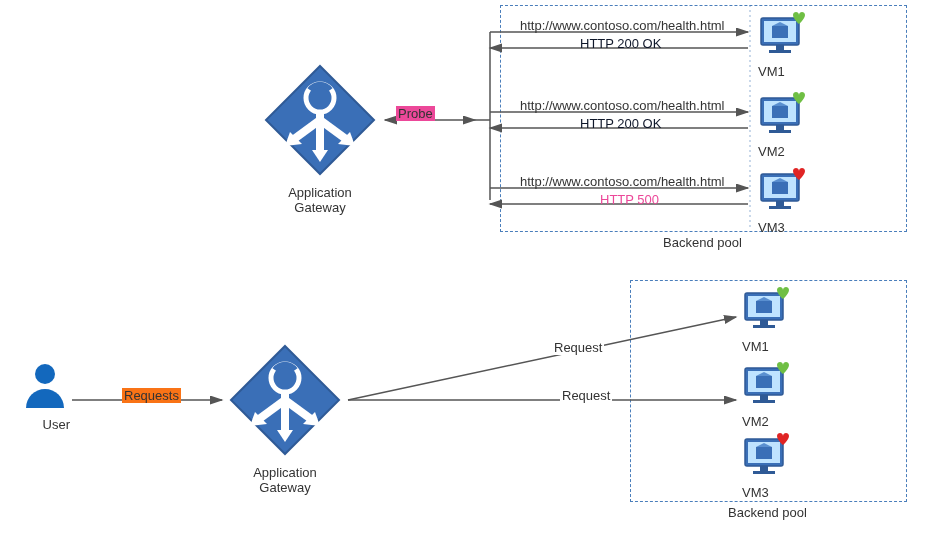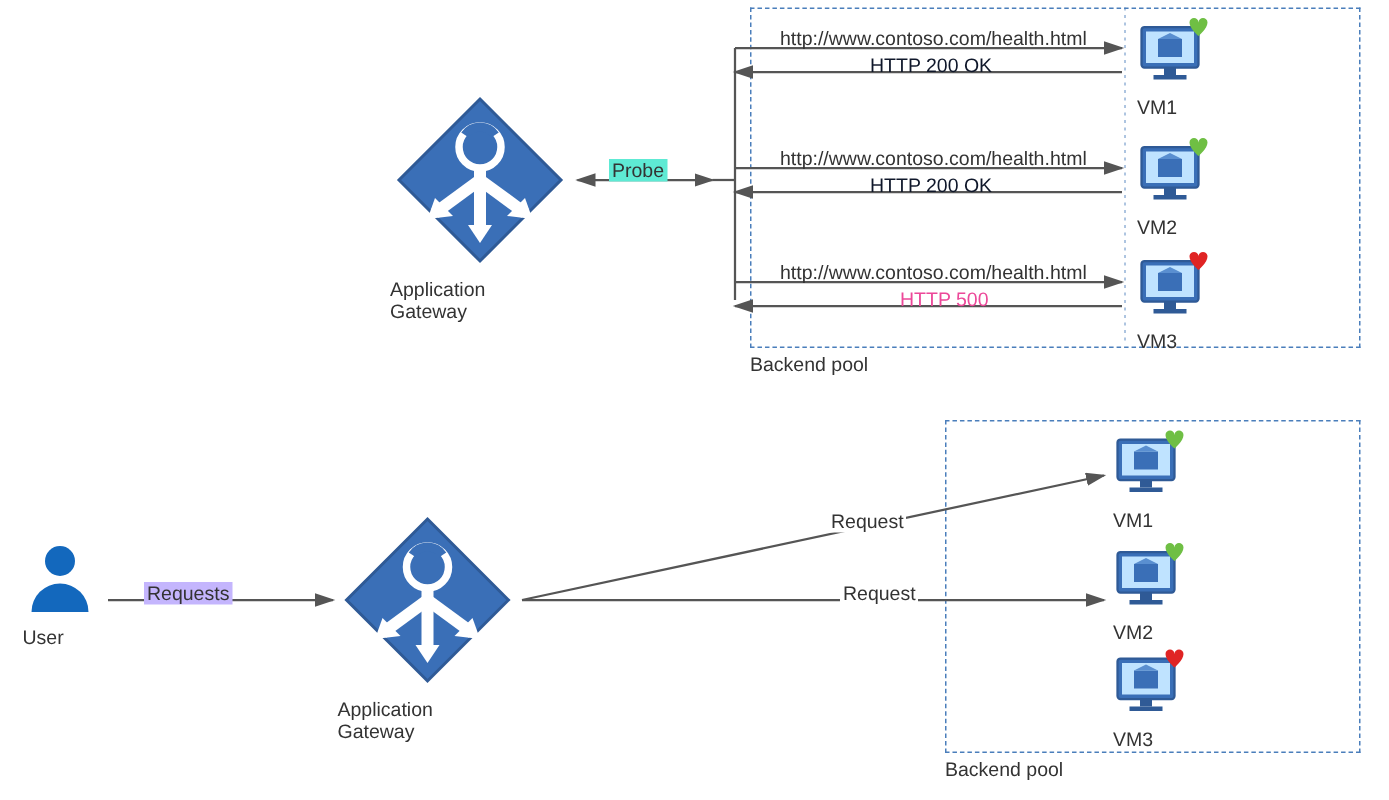--- a/index.html
+++ b/index.html
@@ -1,21 +1,21 @@
 <!DOCTYPE html>
 <html><head>
 <meta charset="utf-8">
 <style>
 body{margin:0;font-family:"Segoe UI",Arial,sans-serif;font-size:13px;color:#333;background:#fff}
 .stage{position:relative;width:926px;height:533px}
 .abs{position:absolute}
 .label{white-space:nowrap}
 .ok{color:#0f172a}
 .err{color:#ec4899}
-.caption{text-align:left;color:#333}
+.caption{text-align:center;color:#333}
 .pool-box{border:1px dashed #4a7ebb;background:transparent}
 .gateway{width:120px;height:120px}
 .vm-group{width:50px;}
 .vm-label{margin-top:4px;font-size:13px}
 svg{overflow:visible}
 </style>
 </head>
 <body>
 <div class="stage">
 
@@ -58,21 +58,21 @@
 
   <line x1="490" y1="112" x2="748" y2="112" stroke="#555" stroke-width="1.5" marker-end="url(#ah)"></line>
   <line x1="748" y1="128" x2="490" y2="128" stroke="#555" stroke-width="1.5" marker-end="url(#ah)"></line>
 
   <line x1="490" y1="188" x2="748" y2="188" stroke="#555" stroke-width="1.5" marker-end="url(#ah)"></line>
   <line x1="748" y1="204" x2="490" y2="204" stroke="#555" stroke-width="1.5" marker-end="url(#ah)"></line>
 
   <line x1="750" y1="5" x2="750" y2="230" stroke="#4a7ebb" stroke-width="0.6" stroke-dasharray="2 3"></line>
 </svg>
 
-<div class="abs label" style="left:406px;top:106px;background:#5eead4;padding:0 2px">Probe</div>
+<div class="abs label" style="left:396px;top:106px;background:#ec4899;padding:0 2px">Probe</div>
 <div class="abs label" style="left:520px;top:18px">http://www.contoso.com/health.html</div>
 <div class="abs label ok" style="left:580px;top:36px">HTTP 200 OK</div>
 <div class="abs label" style="left:520px;top:98px">http://www.contoso.com/health.html</div>
 <div class="abs label ok" style="left:580px;top:116px">HTTP 200 OK</div>
 <div class="abs label" style="left:520px;top:174px">http://www.contoso.com/health.html</div>
 <div class="abs label err" style="left:600px;top:192px">HTTP 500</div>
 
 <div class="abs vm-group" style="left:758px;top:15px"><svg width="50" height="42" viewBox="0 0 50 42">
     <rect x="3" y="3" width="38" height="27" rx="2" fill="#3a6fb7" stroke="#2f5a96" stroke-width="1.5"></rect>
     <rect x="6" y="6" width="32" height="21" fill="#bfe3ff"></rect>
@@ -94,21 +94,21 @@
 <div class="abs vm-group" style="left:758px;top:171px"><svg width="50" height="42" viewBox="0 0 50 42">
     <rect x="3" y="3" width="38" height="27" rx="2" fill="#3a6fb7" stroke="#2f5a96" stroke-width="1.5"></rect>
     <rect x="6" y="6" width="32" height="21" fill="#bfe3ff"></rect>
     <rect x="18" y="30" width="8" height="5" fill="#2f5a96"></rect>
     <rect x="11" y="35" width="22" height="3" fill="#2f5a96"></rect>
     <rect x="14" y="11" width="16" height="12" fill="#3a6fb7"></rect>
     <polygon points="14,11 22,7 30,11" fill="#5a8fd0"></polygon>
     <path d="M40 4 C40 0 46 0 46 4 C46 0 52 0 52 4 C52 8 46 13 46 13 C46 13 40 8 40 4 Z" transform="translate(-5,-4)" fill="#e02424"></path>
   </svg><div class="vm-label">VM3</div></div>
 
-<div class="abs" style="left:15px;top:360px;width:55px;text-align:left">
+<div class="abs" style="left:15px;top:360px;width:55px;text-align:right">
 <svg width="50" height="50" viewBox="0 0 50 50">
   <circle cx="25" cy="14" r="10" fill="#1368bd"></circle>
   <path d="M6 48 A19 19 0 0 1 44 48 Z" fill="#1368bd"></path>
 </svg>
 <div class="vm-label">User</div>
 </div>
 
 <div class="abs gateway" style="left:225px;top:340px">
 <svg width="120" height="120" viewBox="0 0 120 120">
   <polygon points="60,6 114,60 60,114 6,60" fill="#3a6fb7" stroke="#2f5a96" stroke-width="2"></polygon>
@@ -135,21 +135,21 @@
     </marker>
   </defs>
 
   <line x1="72" y1="120" x2="222" y2="120" stroke="#555" stroke-width="1.5" marker-end="url(#ah2)"></line>
 
   <line x1="348" y1="120" x2="736" y2="37" stroke="#555" stroke-width="1.5" marker-end="url(#ah2)"></line>
 
   <line x1="348" y1="120" x2="736" y2="120" stroke="#555" stroke-width="1.5" marker-end="url(#ah2)"></line>
 </svg>
 
-<div class="abs label" style="left:96px;top:388px;background:#c4b5fd;padding:0 2px">Requests</div>
+<div class="abs label" style="left:122px;top:388px;background:#f97316;padding:0 2px">Requests</div>
 <div class="abs label" style="left:552px;top:340px;background:#fff;padding:0 2px">Request</div>
 <div class="abs label" style="left:560px;top:388px;background:#fff;padding:0 2px">Request</div>
 
 <div class="abs vm-group" style="left:742px;top:290px"><svg width="50" height="42" viewBox="0 0 50 42">
     <rect x="3" y="3" width="38" height="27" rx="2" fill="#3a6fb7" stroke="#2f5a96" stroke-width="1.5"></rect>
     <rect x="6" y="6" width="32" height="21" fill="#bfe3ff"></rect>
     <rect x="18" y="30" width="8" height="5" fill="#2f5a96"></rect>
     <rect x="11" y="35" width="22" height="3" fill="#2f5a96"></rect>
     <rect x="14" y="11" width="16" height="12" fill="#3a6fb7"></rect>
     <polygon points="14,11 22,7 30,11" fill="#5a8fd0"></polygon>

